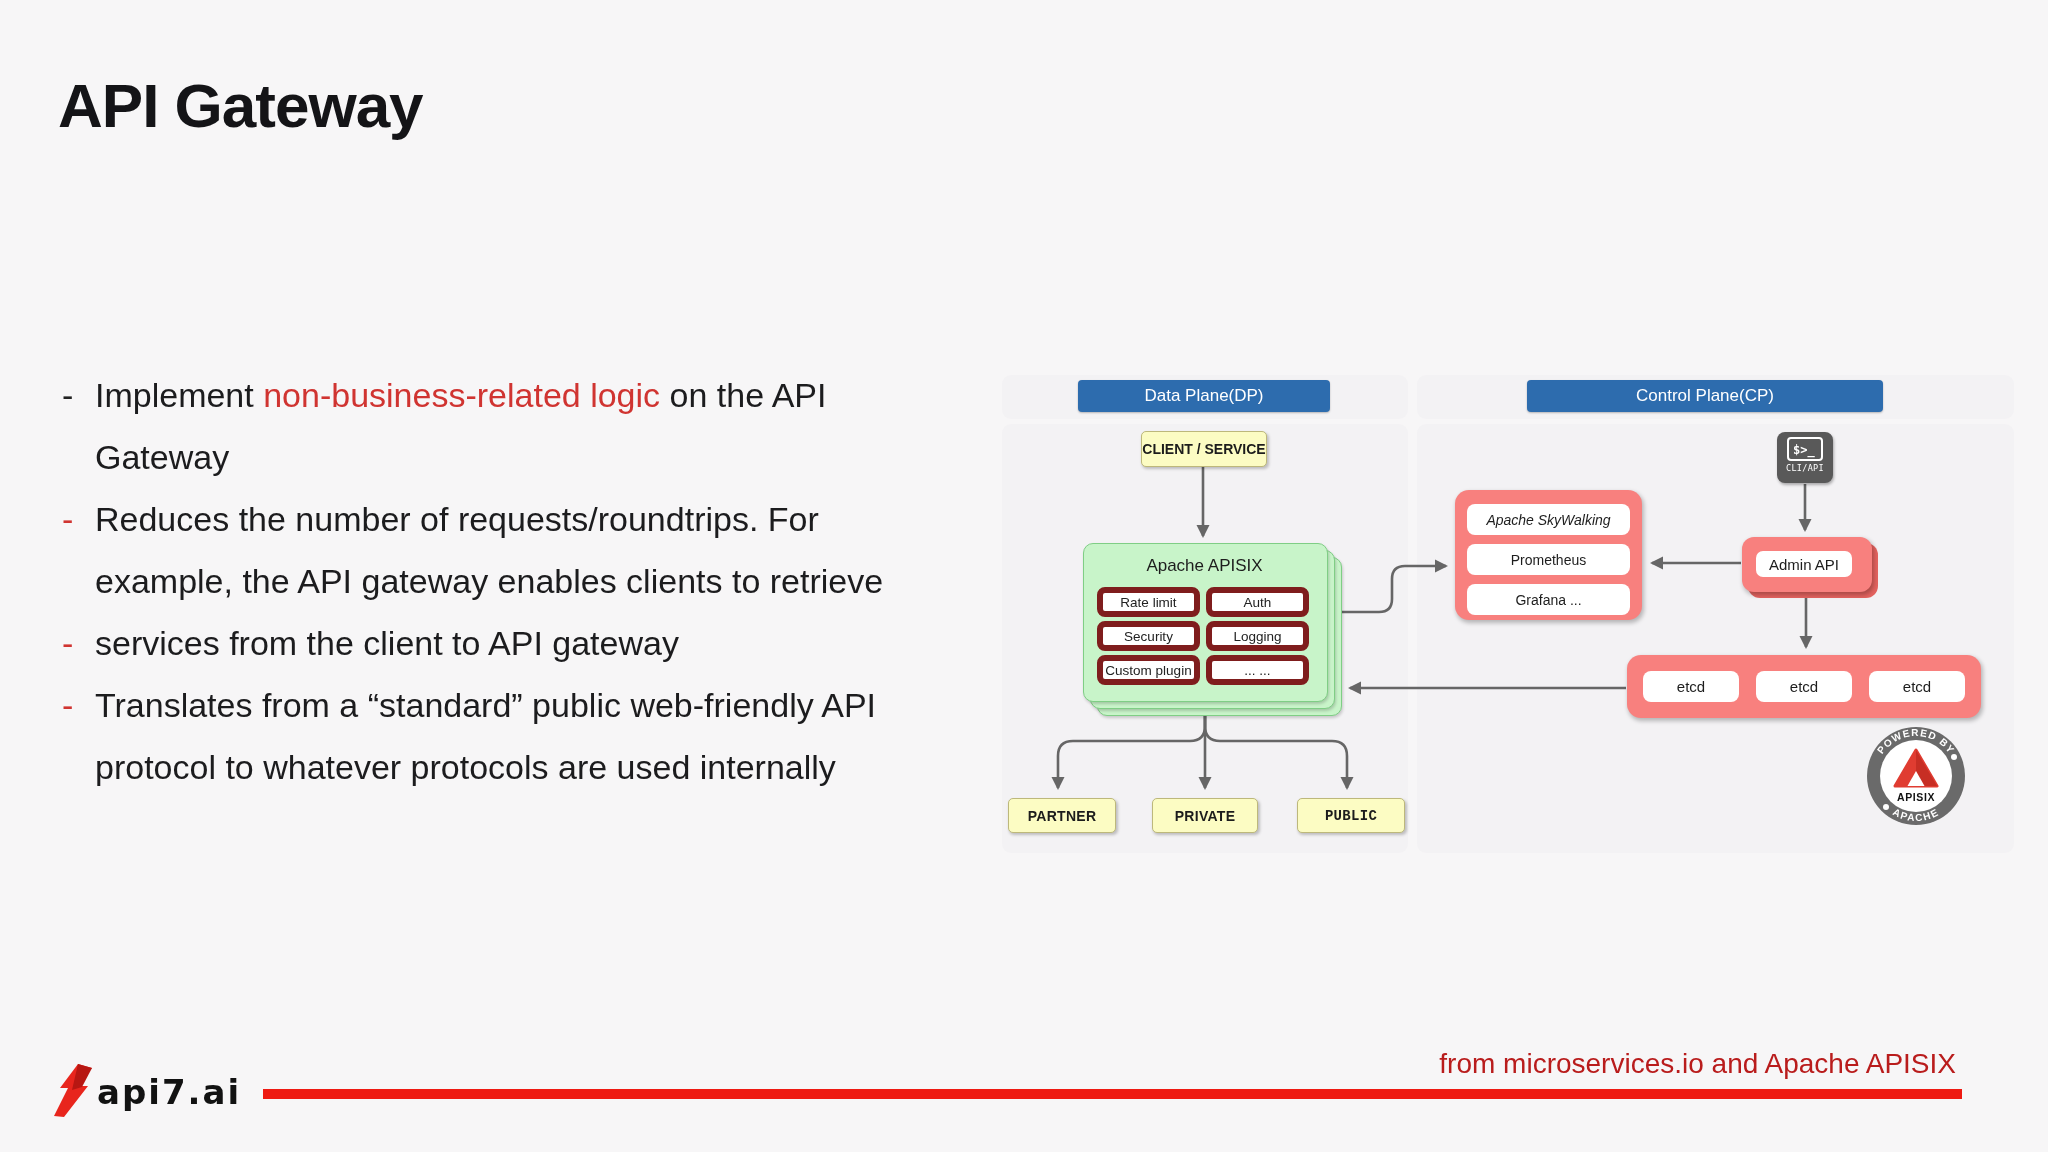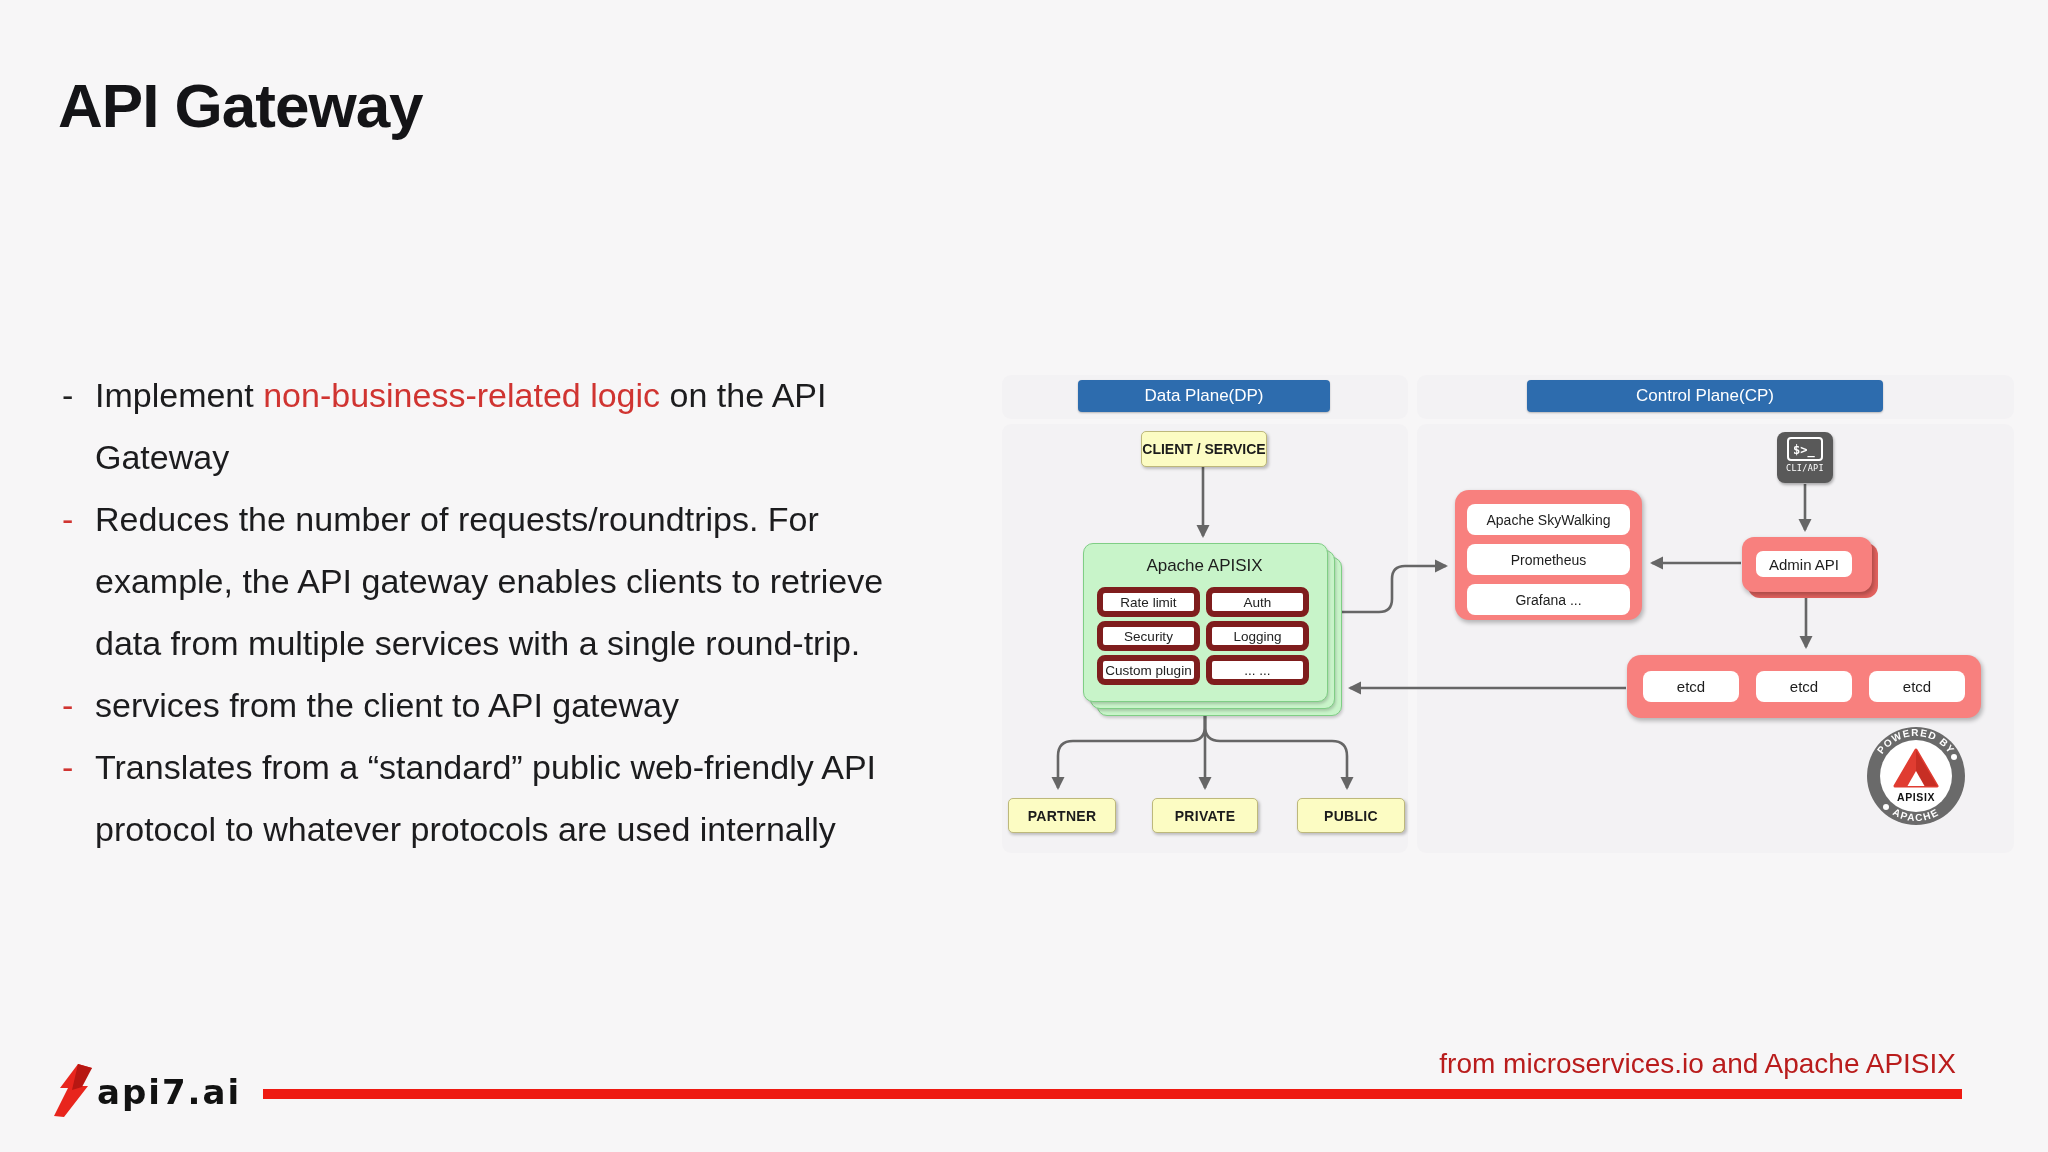--- a/index.html
+++ b/index.html
@@ -75,21 +75,20 @@
   <div class="abs bullets">
       <div class="bullet">
         <span class="dash">-</span>
         <div class="line"><span>Implement </span><span class="red">non-business-related logic</span><span> on the API</span></div>
         <div class="line"><span>Gateway</span></div>
       </div>
       <div class="bullet">
         <span class="dash red">-</span>
         <div class="line"><span>Reduces the number of requests/roundtrips. For</span></div>
         <div class="line"><span>example, the API gateway enables clients to retrieve</span></div>
-        <div class="line"><span>data from multiple services with a single round-trip.</span></div>
       </div>
       <div class="bullet">
         <span class="dash red">-</span>
         <div class="line"><span>services from the client to API gateway</span></div>
       </div>
       <div class="bullet">
         <span class="dash red">-</span>
         <div class="line"><span>Translates from a “standard” public web-friendly API</span></div>
         <div class="line"><span>protocol to whatever protocols are used internally</span></div>
       </div>
@@ -131,36 +130,36 @@
   <div class="plugin-grid">
     <div class="chip">Rate limit</div>
     <div class="chip">Auth</div>
     <div class="chip">Security</div>
     <div class="chip">Logging</div>
     <div class="chip">Custom plugin</div>
     <div class="chip">... ...</div>
   </div>
 
   <div class="redgroup" style="left:1455px;top:490px;width:187px;height:130px;"></div>
-  <div class="wchip" style="left:1467px;top:504px;width:163px;height:31px;">Apache SkyWalking</div>
+  <div class="wchip" style="left:1467px;top:504px;width:163px;height:31px;font-style:italic;">Apache SkyWalking</div>
   <div class="wchip" style="left:1467px;top:544px;width:163px;height:31px;">Prometheus</div>
   <div class="wchip" style="left:1467px;top:584px;width:163px;height:31px;border-radius:8px;">Grafana ...</div>
 
   <div class="redgroup" style="left:1748px;top:543px;width:130px;height:55px;background:#e4635f;border-radius:12px;box-shadow:none;"></div>
   <div class="redgroup" style="left:1742px;top:537px;width:130px;height:55px;border-radius:12px;"></div>
   <div class="wchip" style="left:1756px;top:551px;width:96px;height:26px;font-size:15px;border-radius:7px;">Admin API</div>
 
   <div class="redgroup" style="left:1627px;top:655px;width:354px;height:63px;"></div>
   <div class="wchip" style="left:1643px;top:671px;width:96px;height:31px;font-size:15px;">etcd</div>
   <div class="wchip" style="left:1756px;top:671px;width:96px;height:31px;font-size:15px;">etcd</div>
   <div class="wchip" style="left:1869px;top:671px;width:96px;height:31px;font-size:15px;">etcd</div>
 
   <div class="ybox" style="left:1008px;top:798px;width:106px;height:33px;font-size:14px;letter-spacing:.3px;">PARTNER</div>
   <div class="ybox" style="left:1152px;top:798px;width:104px;height:33px;font-size:14px;letter-spacing:.3px;">PRIVATE</div>
-  <div class="ybox" style="left:1297px;top:798px;width:106px;height:33px;font-size:14px;letter-spacing:.3px;">PUBLIC</div>
+  <div class="ybox" style="left:1297px;top:798px;width:106px;height:33px;font-size:14px;letter-spacing:.3px;font-family:Liberation Mono, monospace;">PUBLIC</div>
 
   <div class="terminal">
     <div class="term-screen">$&gt;_</div>
     <div class="term-label">CLI/API</div>
   </div>
 
   <svg class="abs" style="left:1866px;top:726px;" width="100" height="100" viewBox="0 0 100 100">
     <circle cx="50" cy="50" r="49" fill="#6a6a6a"></circle>
     <circle cx="50" cy="50" r="36" fill="#ffffff"></circle>
     <defs>

